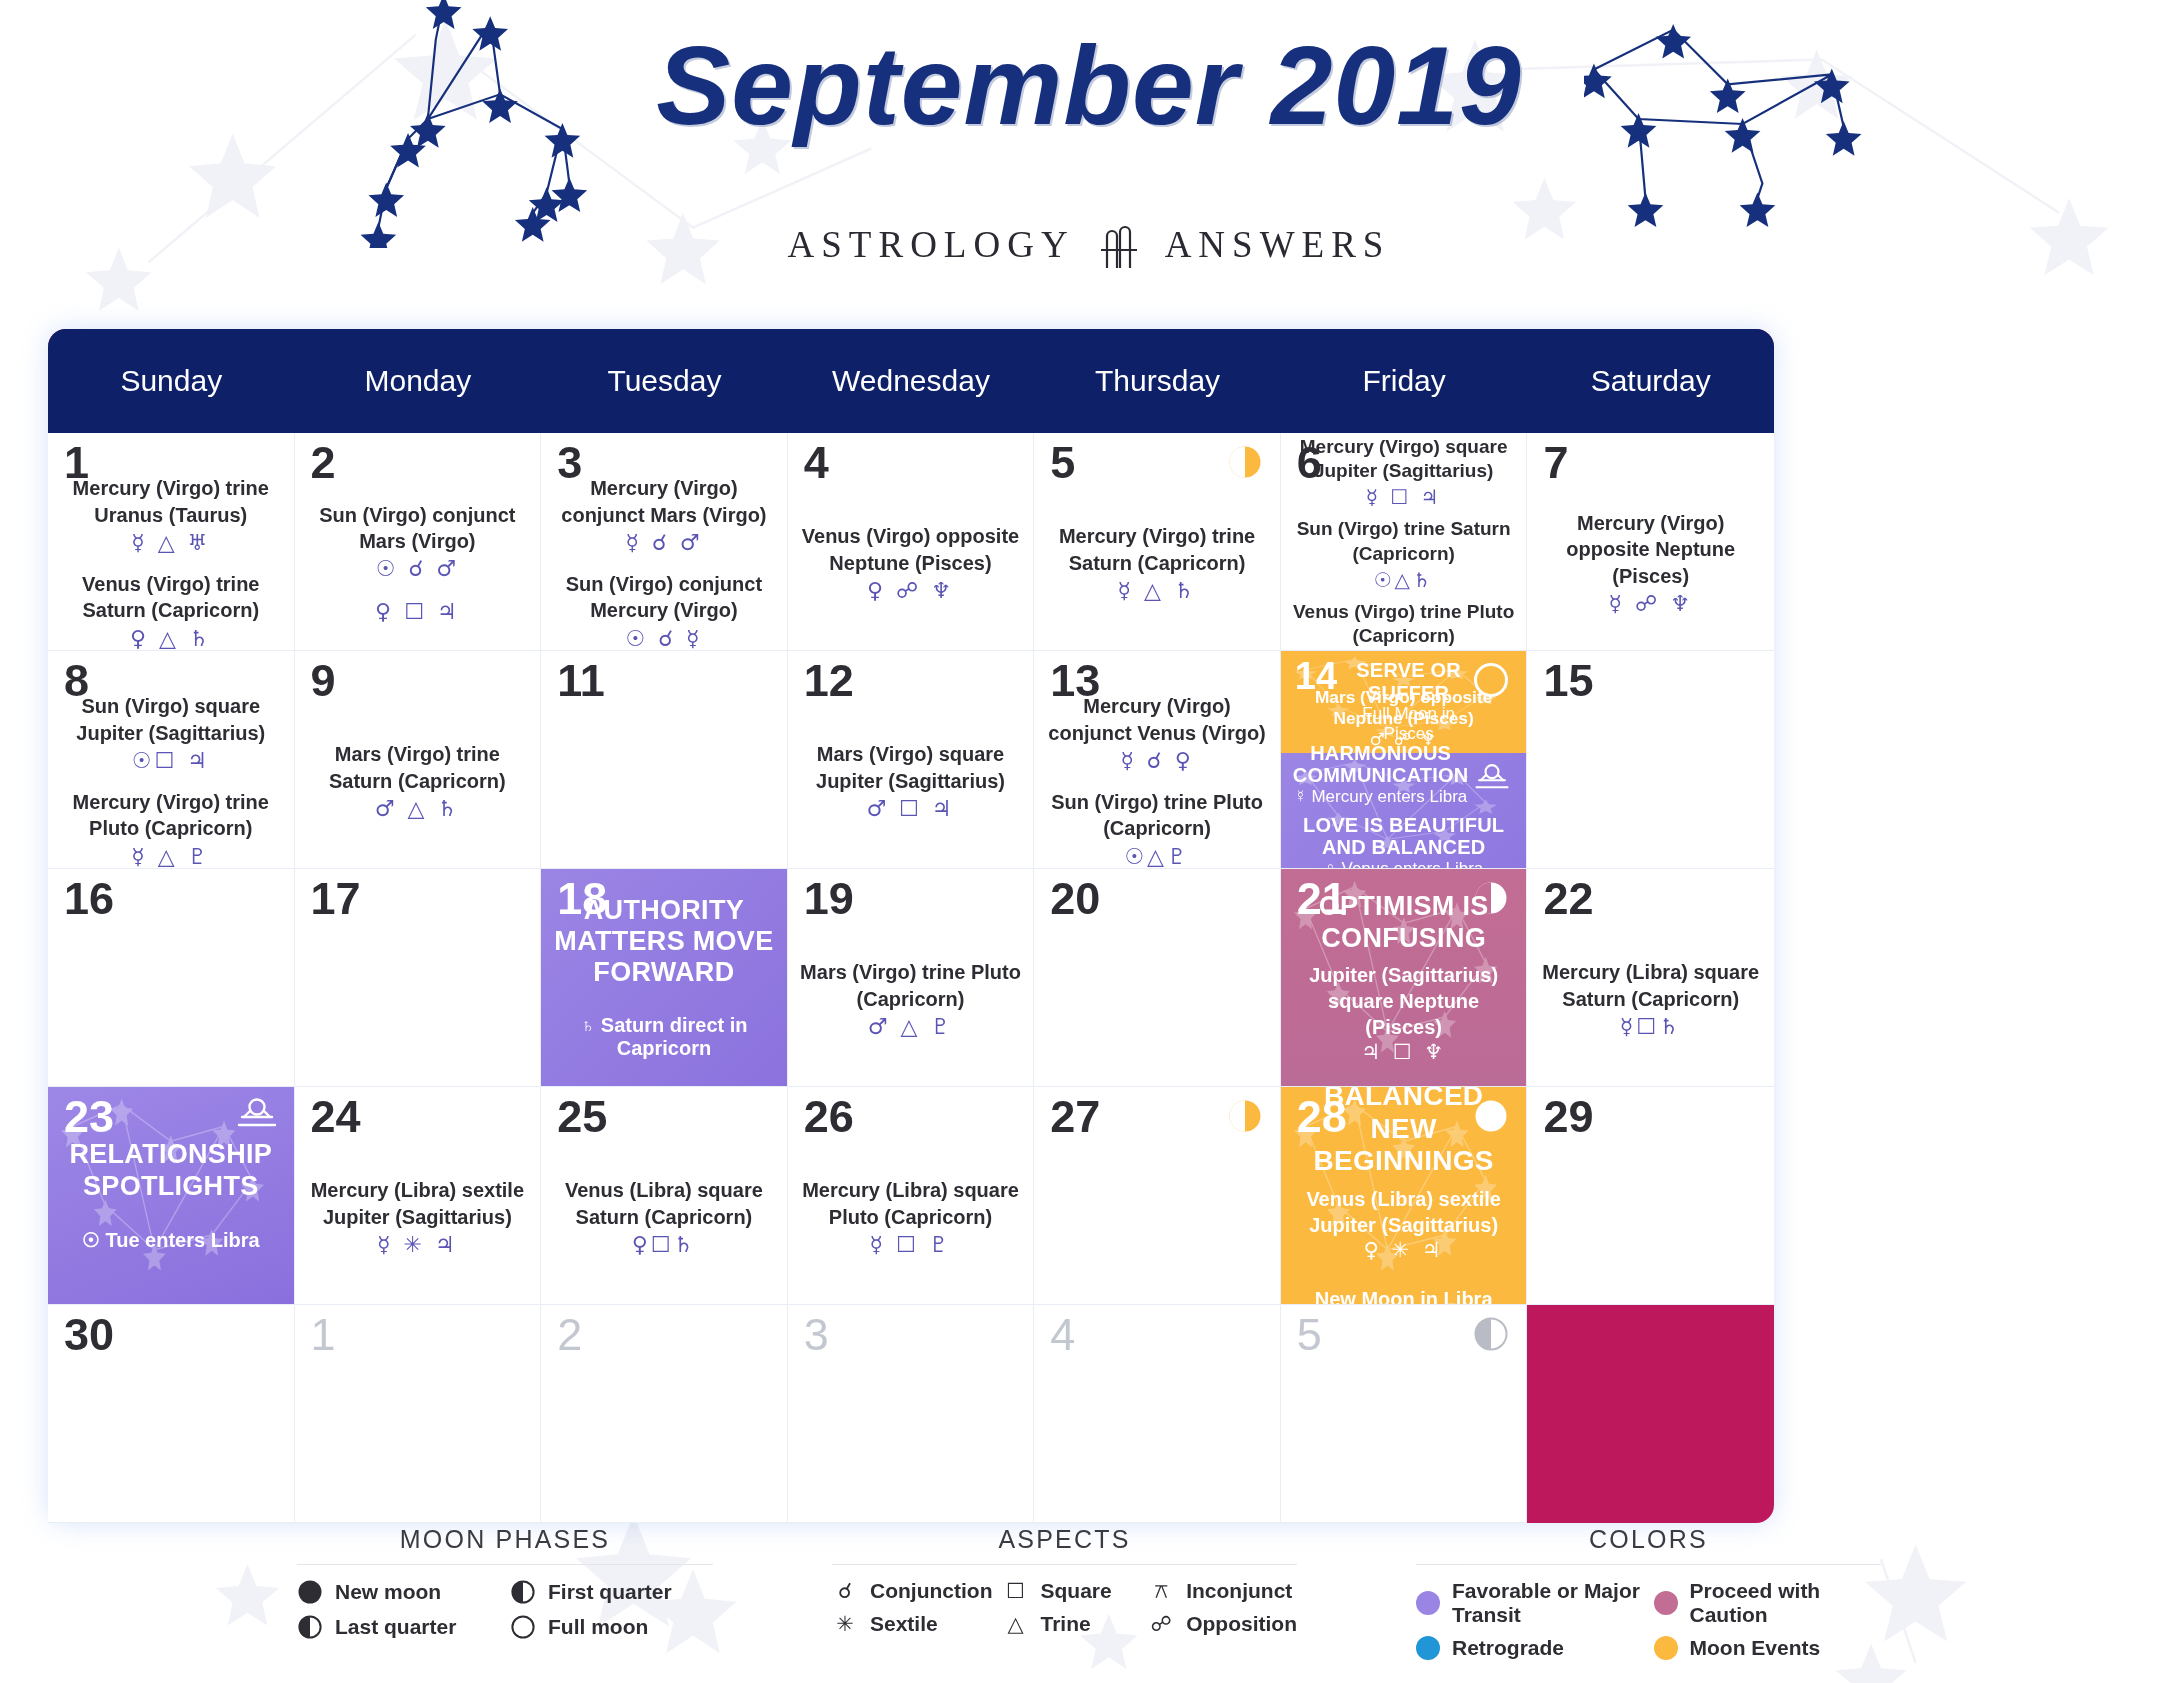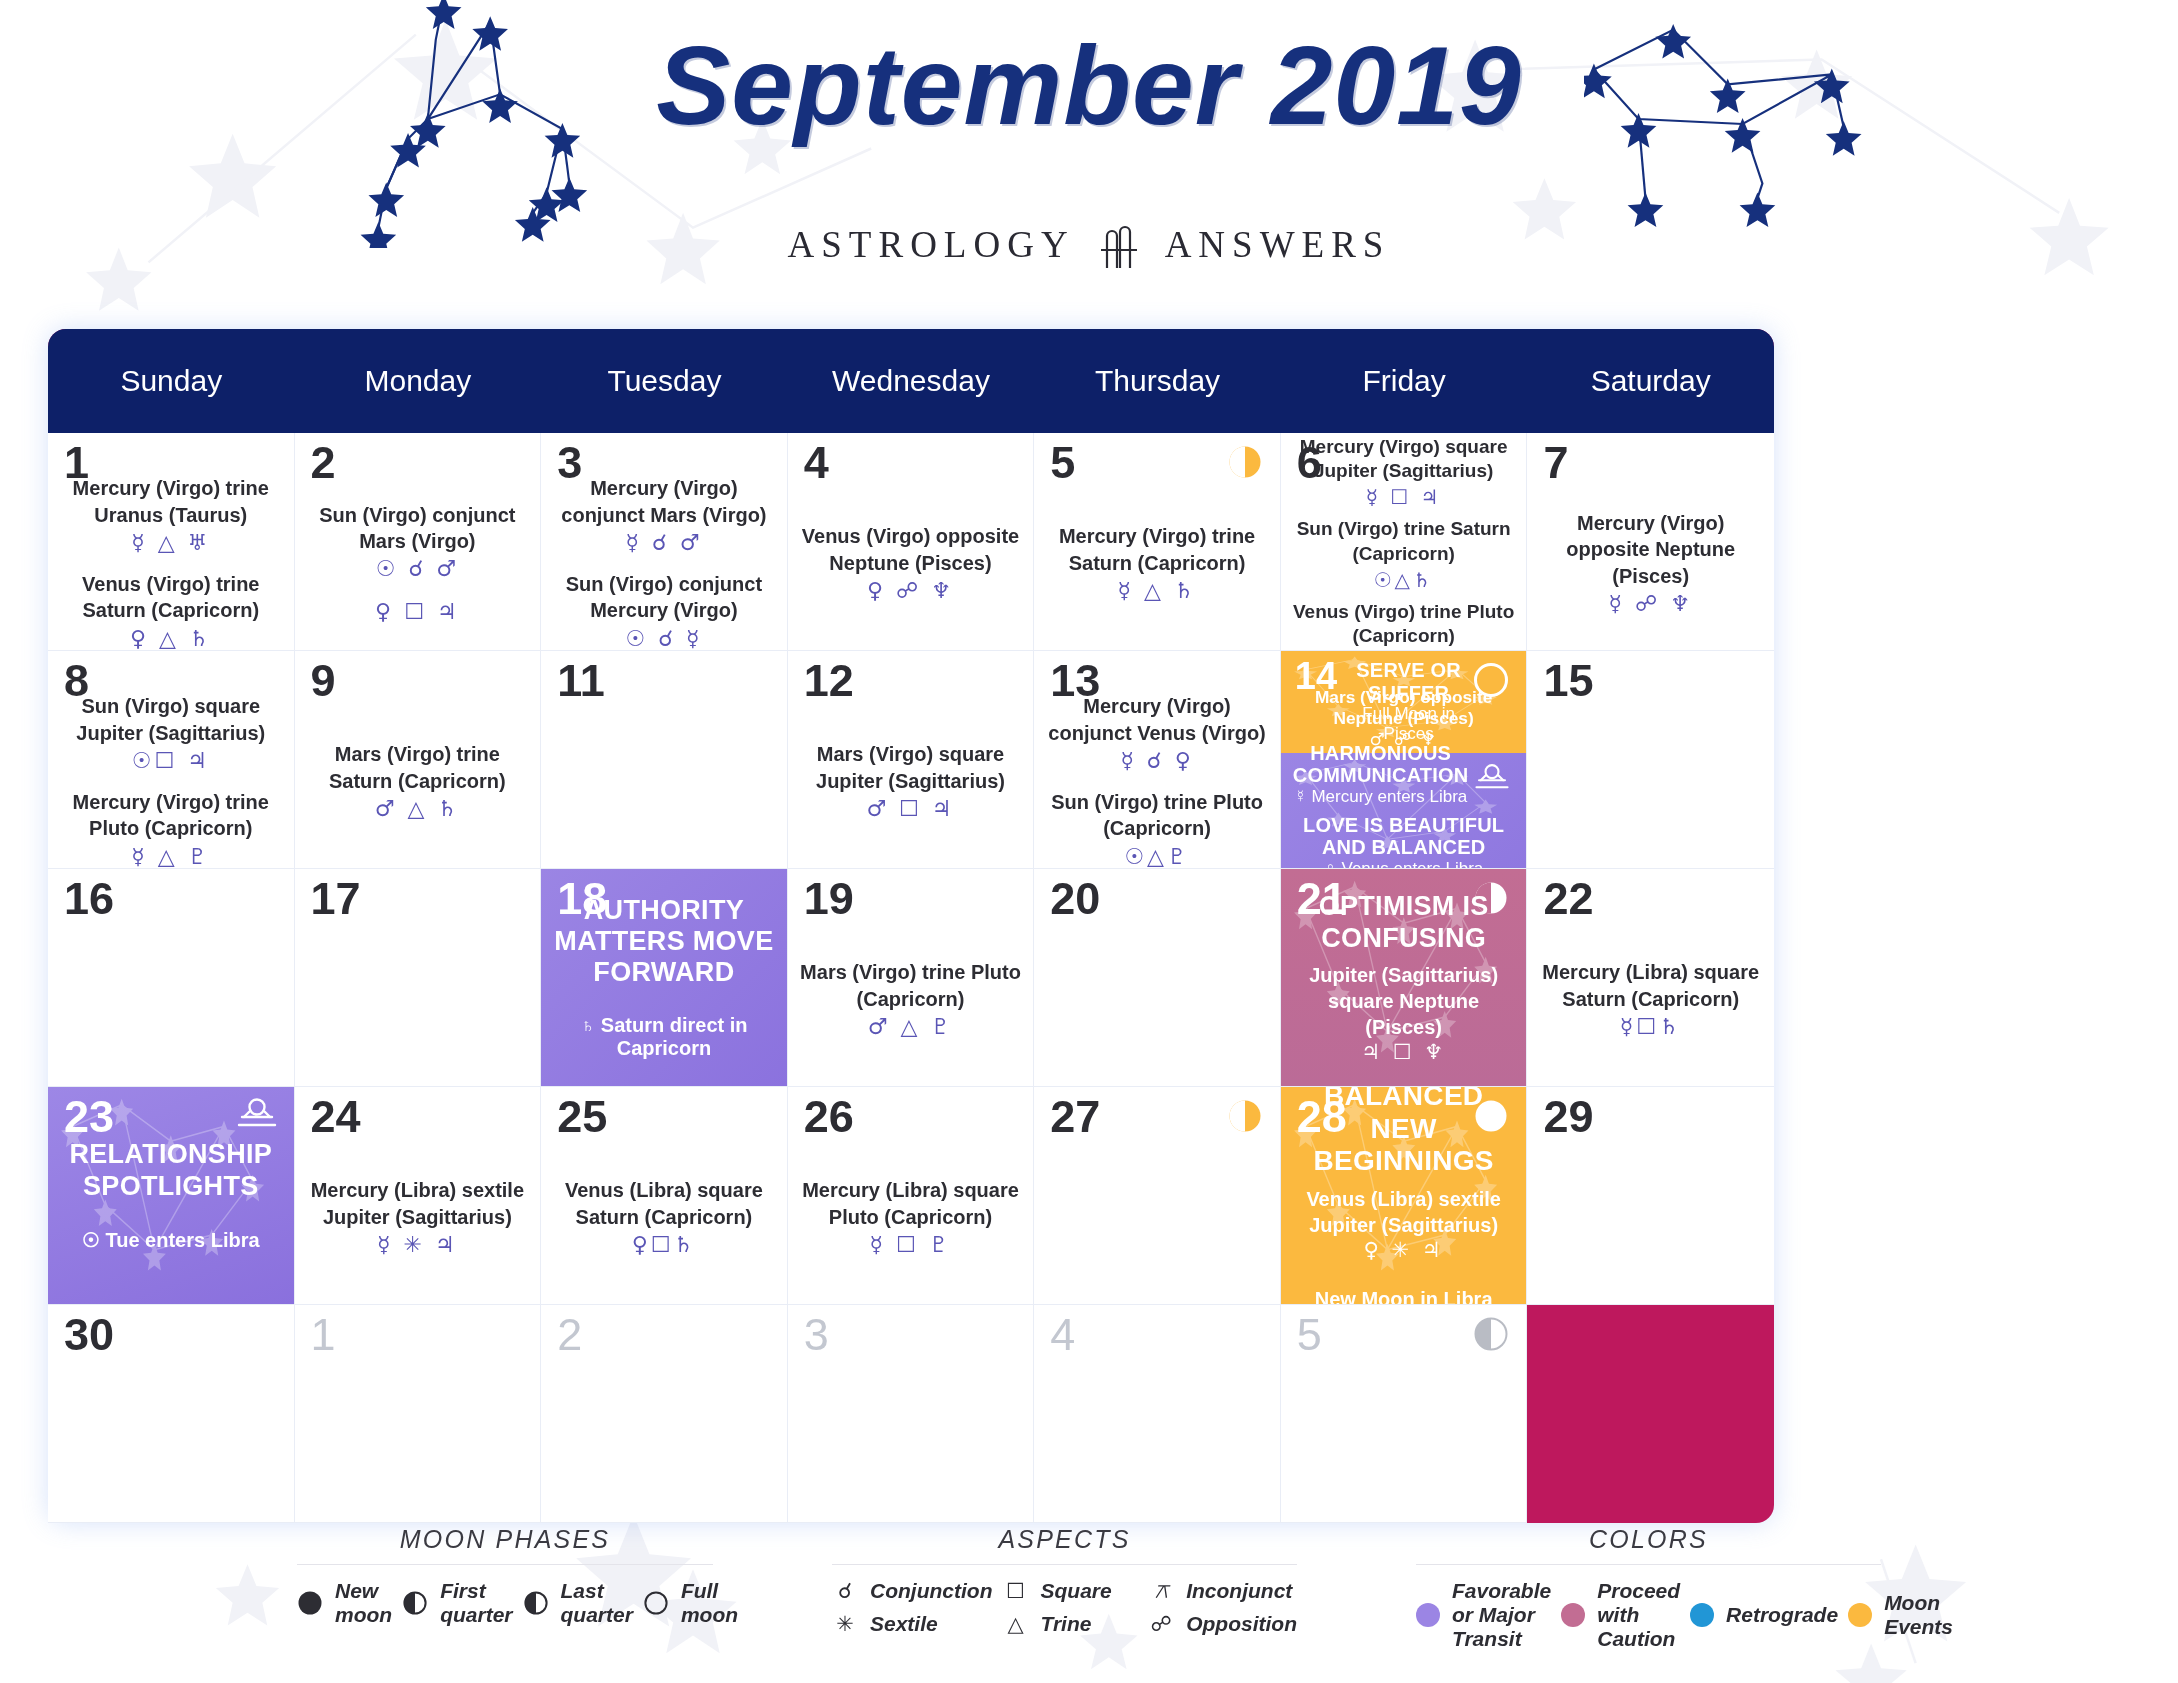--- a/index.html
+++ b/index.html
@@ -117,30 +117,30 @@
   .mini-title { font-size:20px; font-weight:700; line-height:1.12; letter-spacing:0.2px; }
   .mini-sub   { font-size:17px; font-weight:400; line-height:1.2; }
   .mini-text  { font-size:17.3px; font-weight:700; line-height:1.2; }
   .mini-glyph { font-size:17px; letter-spacing:2px; font-family:"DejaVu Sans", sans-serif; }
   .hl-day14 { position:absolute; left:14px; top:4px; font-size:38px; font-weight:700; color:#fff; z-index:3;}
   .zodiac { position:absolute; right:14px; top:10px; z-index:3; }
 
   
   .legend {
     position:absolute; left:0; right:0; top:1525px; z-index:4;
-    display:flex; justify-content:center; gap:119px;font-style:italic;
+    display:flex; justify-content:center; gap:119px;
   }
   .legend-col { width:465px; }
   .legend-col.narrow { width:416px; }
   .legend-head {
     text-align:center; font-size:25px; letter-spacing:2.2px; color:#3a3a42;
     padding-bottom:10px; border-bottom:1px solid #e4e4ea; margin-bottom:14px;
     font-weight:400;
   }
-  .legend-items { display:grid; grid-template-columns:1fr 1fr 1fr 1fr; row-gap:9px; column-gap:10px; }
+  .legend-items { display:grid; grid-template-columns:1fr 1fr; row-gap:9px; column-gap:10px; }
   .legend-items.three { grid-template-columns:1fr 1fr 1fr; }
   .litem { display:flex; align-items:center; gap:12px; font-size:21px; font-weight:700; color:#2d2d33; }
   .litem .sym { width:26px; text-align:center; font-size:21px; color:#2d2d33;
                 font-family:"DejaVu Sans", sans-serif; font-weight:400;}
   .dot { width:24px; height:24px; border-radius:50%; flex:none; }
   .moon-ic { width:26px; height:26px; flex:none; }
 </style>
 </head>
 <body>
 

